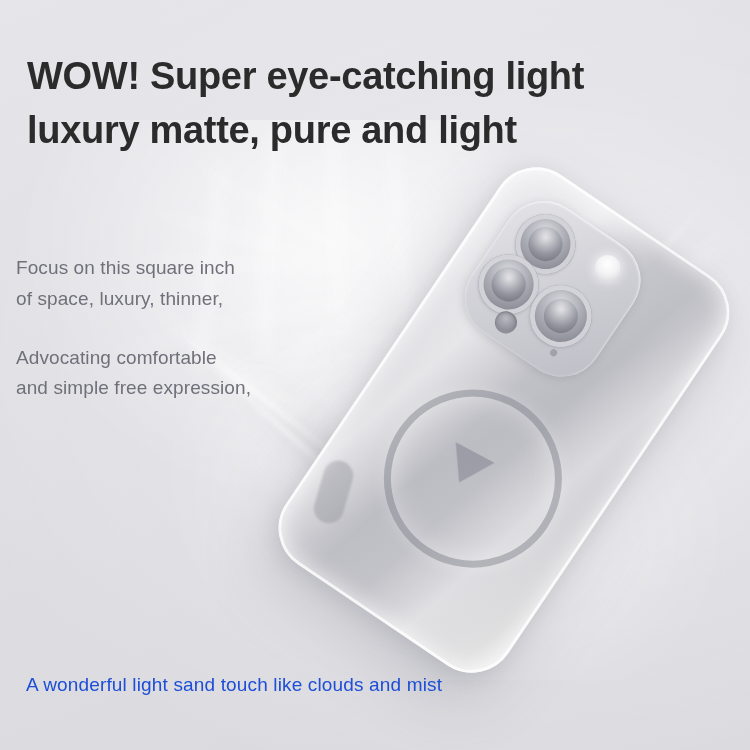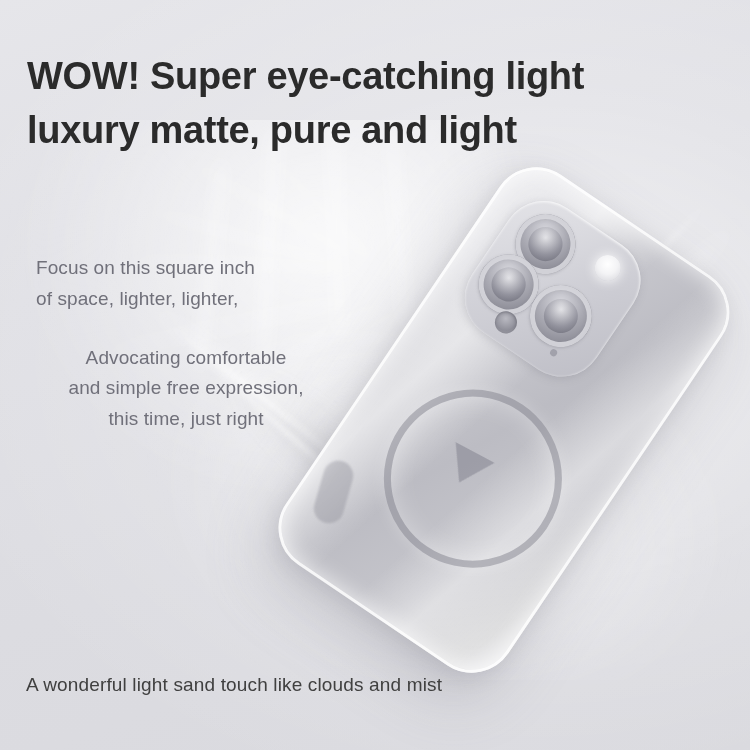--- a/index.html
+++ b/index.html
@@ -230,41 +230,41 @@
     font-size: 38px;
     line-height: 1.42;
     font-weight: 700;
     letter-spacing: -0.3px;
     color: #2b2b2b;
   }
   .headline span { display: block; }
 
   .body-block {
     position: absolute;
-    left: 36px; top: 253px;
+    left: 16px; top: 253px;
     width: 300px;
   }
   .para {
     margin: 0 0 28px 0;
     font-size: 19px;
     line-height: 1.62;
     font-weight: 300;
     color: #70707a;
     letter-spacing: 0.1px;
   }
-  .para:last-child { margin-bottom: 16px; text-align: center; }
+  .para:last-child { margin-bottom: 16px; }
   .para span { display: block; }
 
   .caption {
     position: absolute;
     left: 26px; top: 674px;
     margin: 0;
     font-size: 19px;
     font-weight: 300;
-    color: #404040;
+    color: #1d4ed8;
     letter-spacing: 0.15px;
   }
 </style>
 </head>
 <body>
 
 <div class="poster">
 
   <div class="bg-base"></div>
   <div class="bg-vignette"></div>
@@ -323,24 +323,23 @@
   </div>
 
   <h1 class="headline">
     <span>WOW! Super eye-catching light</span>
     <span>luxury matte, pure and light</span>
   </h1>
 
   <div class="body-block">
     <p class="para">
       <span>Focus on this square inch</span>
-      <span>of space, lighter, lighter,</span>
+      <span>of space, luxury, thinner,</span>
     </p>
     <p class="para">
       <span>Advocating comfortable</span>
       <span>and simple free expression,</span>
-      <span>this time, just right</span>
     </p>
   </div>
 
   <p class="caption">A wonderful light sand touch like clouds and mist</p>
 
 </div>
 
 </body></html>

